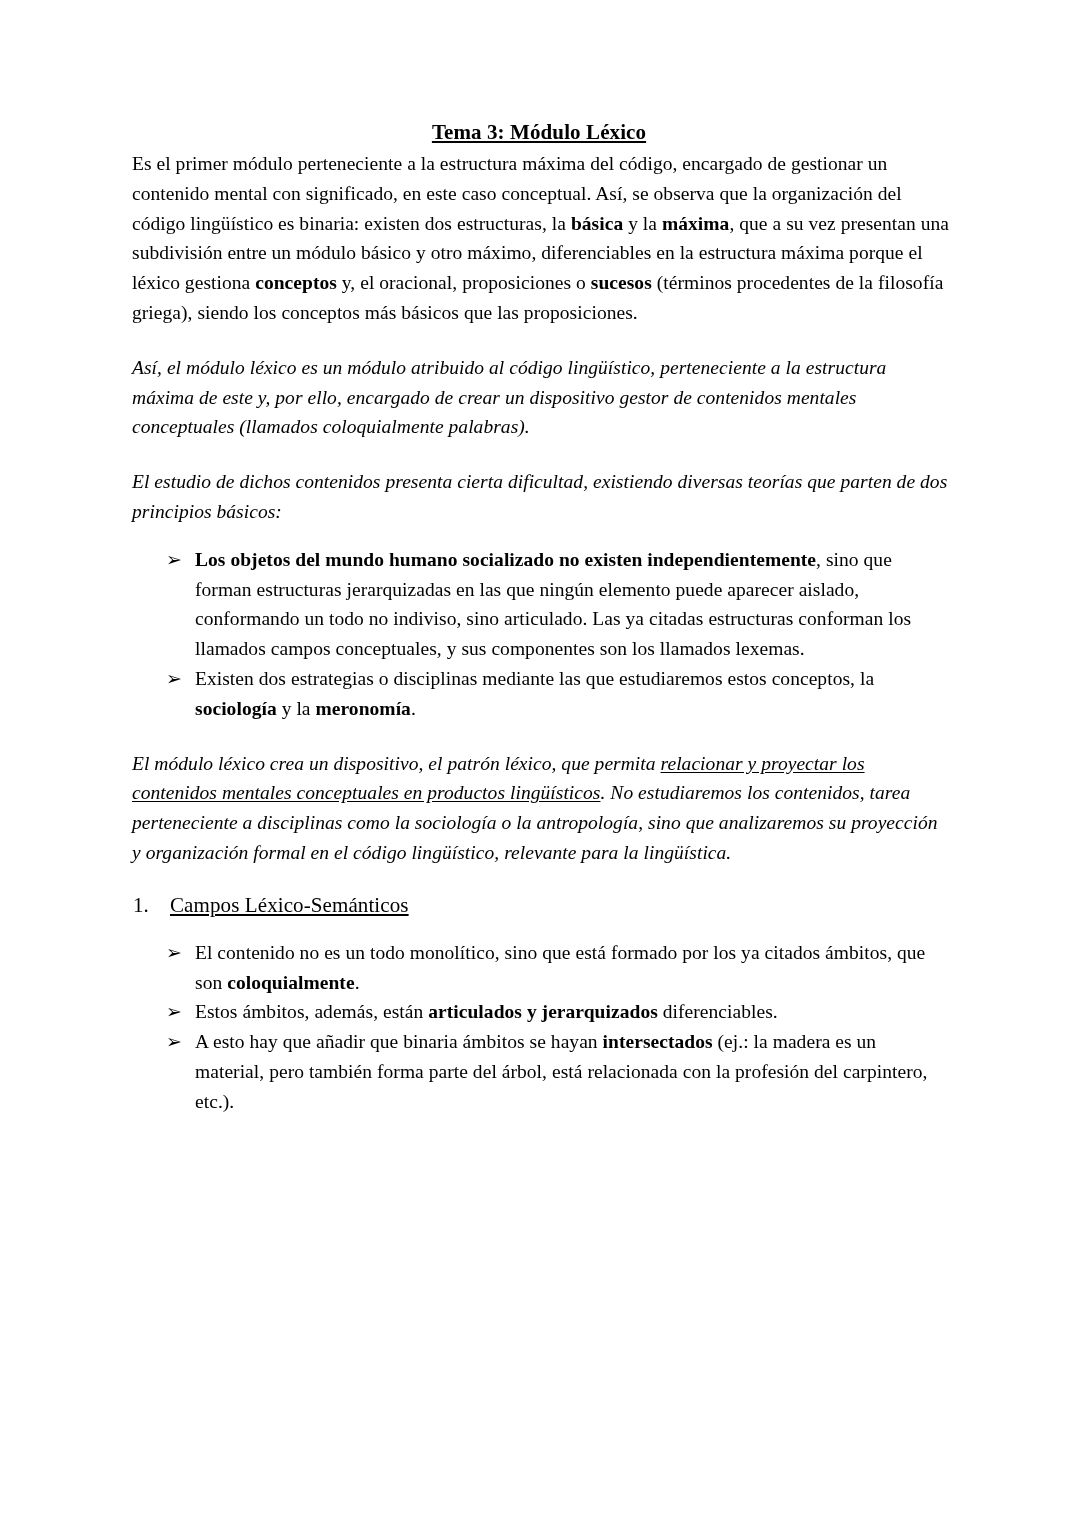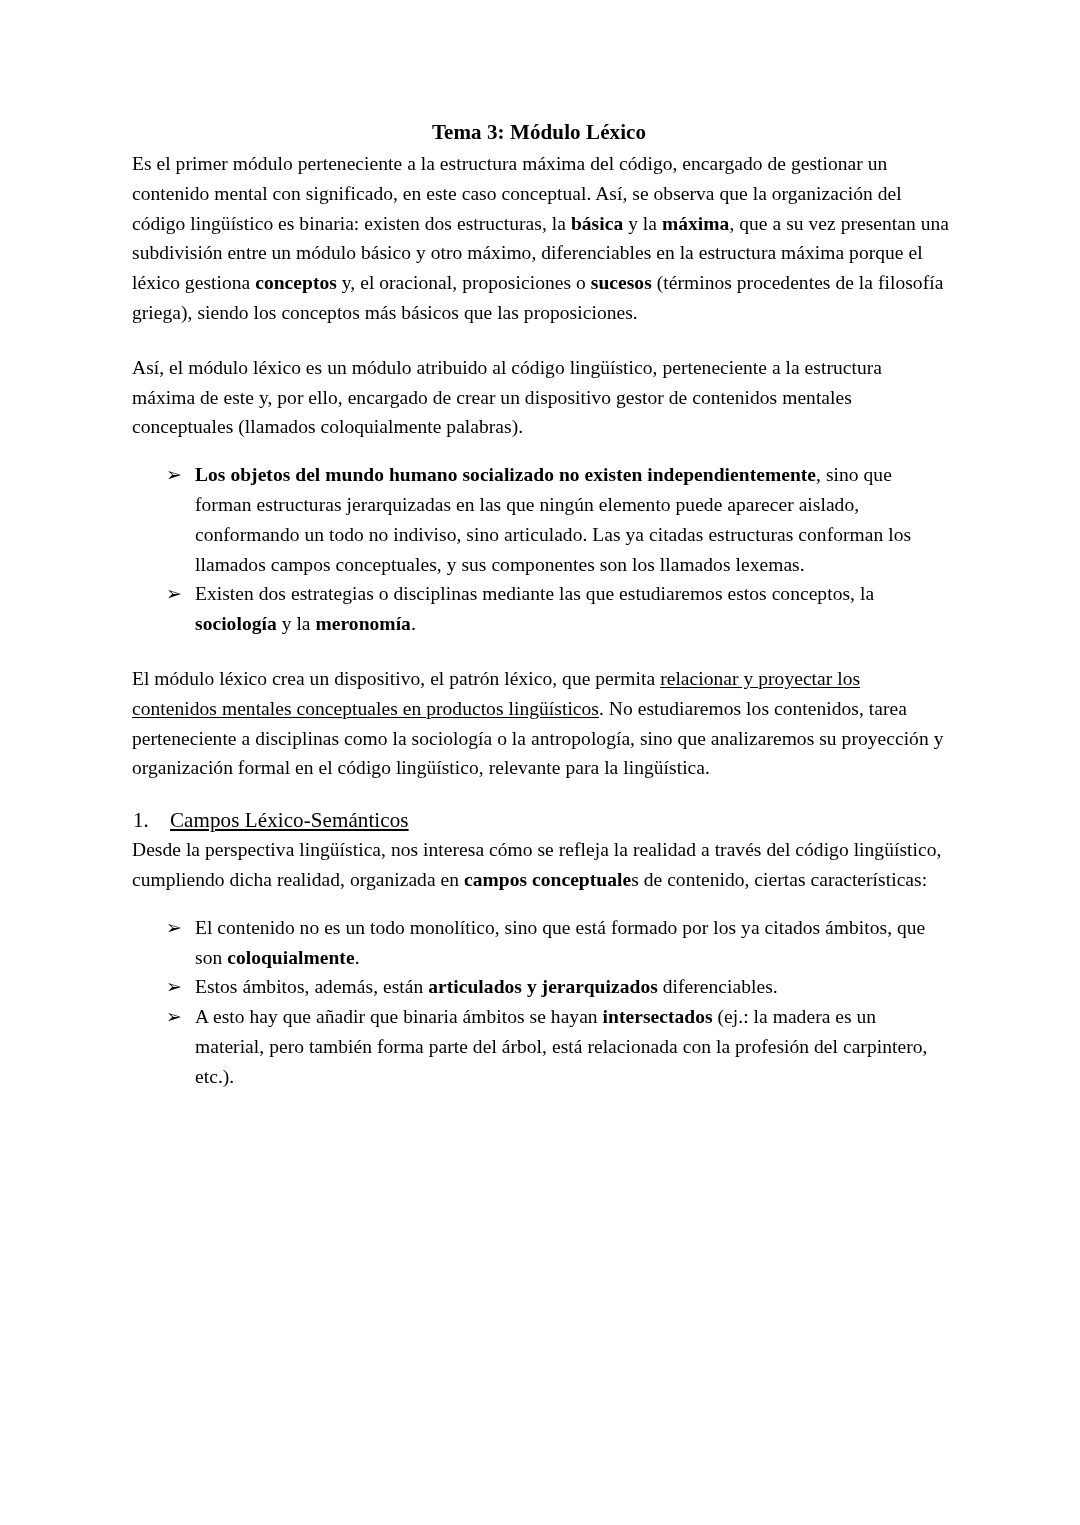--- a/index.html
+++ b/index.html
@@ -24,32 +24,34 @@
   }
   .doc-title {
     text-align: center;
     font-size: 21px;
     font-weight: bold;
     line-height: 29px;
     margin: 0 0 2px 0;
     letter-spacing: 0.1px;
   }
   .doc-title span {
+    text-decoration: underline;
     text-underline-offset: 2px;
   }
   p.para {
     margin: 0 0 0 4px;
     font-size: 19.5px;
     line-height: 29.8px;
     text-align: left;
     letter-spacing: 0.05px;
   }
   p.para + p.para,
   p.para.spaced {
     margin-top: 25px;
+    font-style: italic;
   }
   b { font-weight: bold; }
   u.inline-underline {
     text-decoration: underline;
     text-underline-offset: 2px;
   }
 
   ul.arrow-list {
     list-style: none;
     margin: 18px 0 0 0;
@@ -102,33 +104,33 @@
 <body>
 
 <div class="page">
 
   <h1 class="doc-title"><span>Tema 3: Módulo Léxico</span></h1>
 
   <p class="para"><span>Es el primer módulo perteneciente a la estructura máxima del código, encargado de gestionar un contenido mental con significado, en este caso conceptual. Así, se observa que la organización del código lingüístico es binaria: existen dos estructuras, la </span><b>básica</b><span> y la </span><b>máxima</b><span>, que a su vez presentan una subdivisión entre un módulo básico y otro máximo, diferenciables en la estructura máxima porque el léxico gestiona </span><b>conceptos</b><span> y, el oracional, proposiciones o </span><b>sucesos</b><span> (términos procedentes de la filosofía griega), siendo los conceptos más básicos que las proposiciones.</span></p>
 
   <p class="para">Así, el módulo léxico es un módulo atribuido al código lingüístico, perteneciente a la estructura máxima de este y, por ello, encargado de crear un dispositivo gestor de contenidos mentales conceptuales (llamados coloquialmente palabras).</p>
 
+  <p class="para">El estudio de dichos contenidos presenta cierta dificultad, existiendo diversas teorías que parten de dos principios básicos:</p>
 
   <ul class="arrow-list">
     <li><span class="marker">➢</span><b>Los objetos del mundo humano socializado no existen independientemente</b><span>, sino que forman estructuras jerarquizadas en las que ningún elemento puede aparecer aislado, conformando un todo no indiviso, sino articulado. Las ya citadas estructuras conforman los llamados campos conceptuales, y sus componentes son los llamados lexemas.</span></li>
     <li><span class="marker">➢</span><span>Existen dos estrategias o disciplinas mediante las que estudiaremos estos conceptos, la </span><b>sociología</b><span> y la </span><b>meronomía</b><span>.</span></li>
   </ul>
 
   <p class="para spaced"><span>El módulo léxico crea un dispositivo, el patrón léxico, que permita </span><u class="inline-underline">relacionar y proyectar los contenidos mentales conceptuales en productos lingüísticos</u><span>. No estudiaremos los contenidos, tarea perteneciente a disciplinas como la sociología o la antropología, sino que analizaremos su proyección y organización formal en el código lingüístico, relevante para la lingüística.</span></p>
 
   <ol class="num-list">
     <li><span class="num">1.</span><span class="heading-text">Campos Léxico-Semánticos</span></li>
   </ol>
 
-  <p class="para after-heading"><span>Desde la perspectiva lingüística, nos interesa cómo se refleja la realidad a través del código lingüístico, cumpliendo dicha realidad, organizada en </span><b>campos conceptuale</b><span>s de contenido, ciertas características:</span></p>
 
   <ul class="arrow-list">
     <li><span class="marker">➢</span><span>El contenido no es un todo monolítico, sino que está formado por los ya citados ámbitos, que son </span><b>coloquialmente</b><span>.</span></li>
     <li><span class="marker">➢</span><span>Estos ámbitos, además, están </span><b>articulados y jerarquizados</b><span> diferenciables.</span></li>
     <li><span class="marker">➢</span><span>A esto hay que añadir que binaria ámbitos se hayan </span><b>intersectados</b><span> (ej.: la madera es un material, pero también forma parte del árbol, está relacionada con la profesión del carpintero, etc.).</span></li>
   </ul>
 
 
 </div>
 

